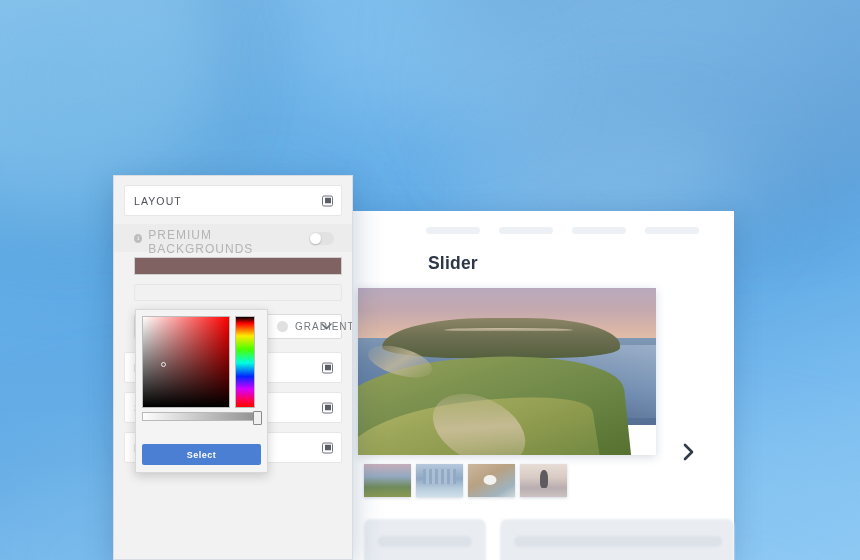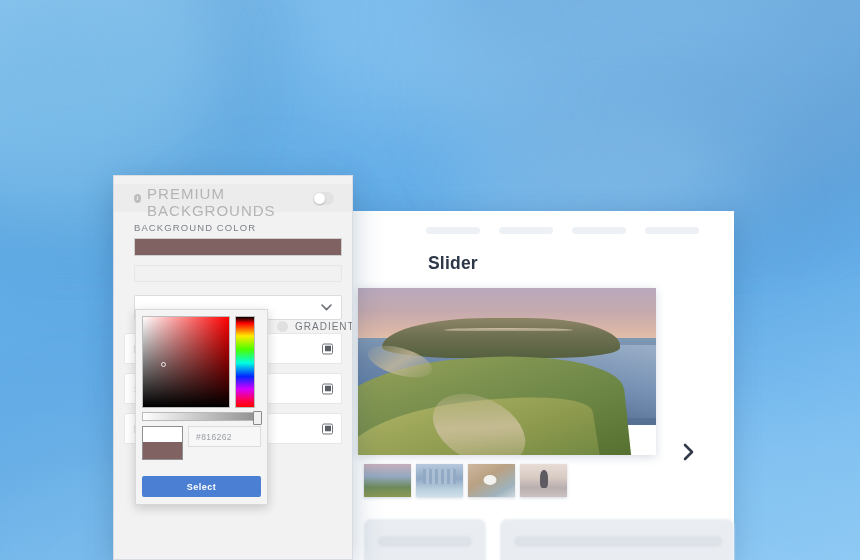--- a/index.html
+++ b/index.html
@@ -156,21 +156,21 @@
     width:11px; height:11px; border:1px solid #6f737a; border-radius:2px;
     display:flex; align-items:center; justify-content:center;
     font-size:9px; line-height:1; color:#5a5e65;
   }
 
   .sb-premium {
     margin:0 0 0 0; height:28px; background:#ececec;
     display:flex; align-items:center; padding:0 18px 0 20px; justify-content:space-between;
   }
   .sb-premium .p-left { display:flex; align-items:center; gap:6px; }
-  .sb-premium .p-lbl { font-size:15px; letter-spacing:1px; color:#b4b4b4;margin-top:8px; }
+  .sb-premium .p-lbl { font-size:12px; letter-spacing:1px; color:#b4b4b4;margin-top:8px; }
   .i-badge { width:9px; height:9px; border-radius:50%; background:#bdbdbd; color:#fff;
              font-size:7px; display:flex; align-items:center; justify-content:center;
              font-family:"Liberation Serif", serif; }
   .toggle { width:27px; height:13px; border-radius:8px; background:#e2e2e2; position:relative; }
   .toggle::after { content:""; position:absolute; left:1px; top:1px; width:11px; height:11px;
                    border-radius:50%; background:#fff; box-shadow:0 1px 2px rgba(0,0,0,.22); }
 
   .sb-bgcolor-lbl { margin:10px 0 0 20px; font-size:9.5px; letter-spacing:1.1px; color:#7d8188; }
   .sb-swatch { margin:5px 10px 0 20px; height:18px; background:#816262; border:1px solid #cfcfcf; }
 
@@ -201,21 +201,21 @@
   .pk-alpha::after { content:""; position:absolute; right:-2px; top:-2px; width:7px; height:12px;
                      background:#f0f0f0; border:1px solid #8a8a8a; border-radius:1px; }
   .pk-mid { display:flex; gap:5px; margin-top:5px; align-items:flex-start; }
   .pk-prevwrap { width:41px; border:1px solid #8f8f8f; }
   .pk-prev-new { height:15px; background:#ffffff; }
   .pk-prev-old { height:17px; background:#816262; }
   .pk-hex { flex:1; height:21px; background:#f7f7f7; border:1px solid #dcdcdc;
             display:flex; align-items:center; padding-left:7px;
             font-size:8.5px; color:#999ea5; letter-spacing:.4px; }
   .pk-select {
-    margin-top:16px; height:21px; background:#4a7fd4; border-radius:2px;
+    margin-top:23px; height:21px; background:#4a7fd4; border-radius:2px;
     display:flex; align-items:center; justify-content:center;
     color:#fff; font-size:9px; font-weight:bold; letter-spacing:.5px;
   }
 
   .gradient-row { position:absolute; left:163px; top:145px; display:flex; align-items:center; gap:7px; }
   .gr-radio { width:11px; height:11px; border-radius:50%; background:#e0e0e0; }
   .gr-lbl { font-size:10px; letter-spacing:1px; color:#74797f; }
 </style>
 </head>
 <body>
@@ -284,31 +284,38 @@
       </div>
       <div class="pv-card c2">
         <i></i>
       </div>
     </div>
   </div>
 </div>
 
 <div class="sidebar">
 
+  <div class="sb-row">
+    <span class="lbl">LAYOUT</span>
+    <span class="sb-exp">
+      <svg width="6" height="6" viewBox="0 0 6 6">
+        <rect x="0" y="0" width="6" height="6" fill="#5a5e65"></rect>
+      </svg>
+    </span>
+  </div>
 
 
   <div class="sb-premium" style="margin-top:8px;">
     <span class="p-left">
       <span class="i-badge">i</span>
       <span class="p-lbl">PREMIUM BACKGROUNDS</span>
     </span>
     <span class="toggle"></span>
   </div>
 
-  <div class="sb-bgcolor-lbl">BACKGROUND COLOR</div>
   <div class="sb-swatch"></div>
 
   <div class="sb-field"></div>
 
   <div class="sb-select">
     <svg width="11" height="7" viewBox="0 0 11 7">
       <path d="M1 1 L5.5 5.6 L10 1" fill="none" stroke="#6b7078" stroke-width="1.6" stroke-linecap="round" stroke-linejoin="round"></path>
     </svg>
   </div>
 
@@ -346,22 +353,15 @@
   </div>
 
   <div class="picker">
     <div class="pk-top">
       <div class="pk-sat">
         <span class="pk-dot"></span>
       </div>
       <div class="pk-hue"></div>
     </div>
     <div class="pk-alpha"></div>
-    <div class="pk-mid">
-      <div class="pk-prevwrap">
-        <div class="pk-prev-new"></div>
-        <div class="pk-prev-old"></div>
-      </div>
-      <div class="pk-hex">#816262</div>
-    </div>
     <div class="pk-select">Select</div>
   </div>
 </div>
 
 </body></html>

